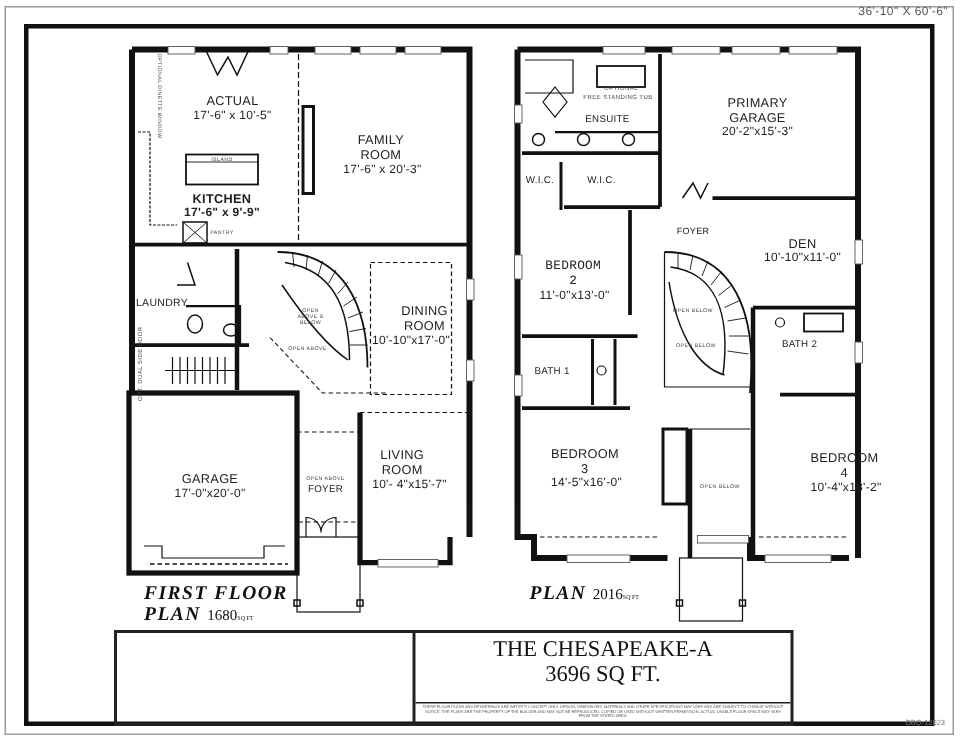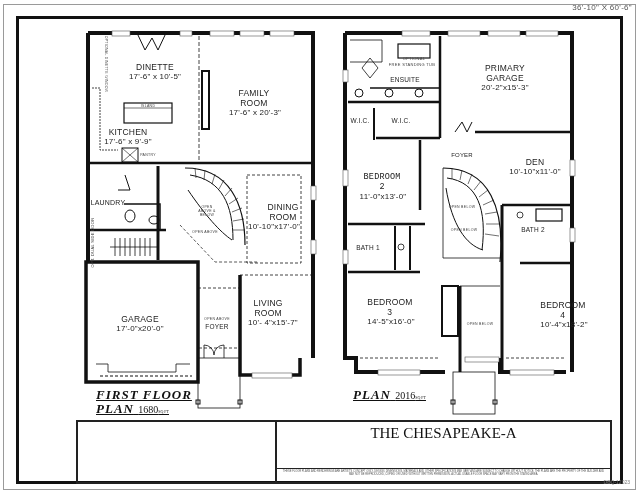--- a/index.html
+++ b/index.html
@@ -5,24 +5,24 @@
   html, body { margin:0; padding:0; background:#fff; }
   body { width:640px; height:493px; position:relative; overflow:hidden; font-family:"Liberation Sans", sans-serif; color:#111; }
   .abs { position:absolute; }
   .sheet-border { left:3px; top:4px; width:633px; height:486px; border:1px solid #9a9a9a; box-sizing:border-box; }
   .inner-frame { left:16px; top:16px; width:607px; height:468px; border:3px solid #111; box-sizing:border-box; }
   .dims { right:8px; top:3px; font-size:8px; color:#555; letter-spacing:0.3px; }
   svg.plan { position:absolute; left:0; top:0; }
   .room-label { position:absolute; text-align:center; font-size:8.5px; line-height:10px; color:#222; letter-spacing:0.2px; white-space:nowrap; transform:translateX(-50%); }
   .room-dim { font-size:8px; }
   .tiny { position:absolute; font-size:3.5px; color:#444; text-align:center; white-space:nowrap; transform:translateX(-50%); letter-spacing:0.3px; }
-  .plan-title { position:absolute; font-family:"Liberation Serif", serif; font-style:italic; font-weight:bold; font-size:13px; line-height:14px; color:#111; letter-spacing:1px;text-decoration:underline; }
+  .plan-title { position:absolute; font-family:"Liberation Serif", serif; font-style:italic; font-weight:bold; font-size:13px; line-height:14px; color:#111; letter-spacing:1px; }
   .plan-title .sqft { font-style:normal; font-weight:normal; font-size:10px; letter-spacing:0; }
   .plan-title .unit { font-style:normal; font-weight:normal; font-size:4px; letter-spacing:0; }
-  .titleblock { left:76px; top:420px; width:536px; height:64px; border:2px solid #222; box-sizing:border-box; display:flex; }
+  .titleblock { left:76px; top:420px; width:453px; height:64px; border:2px solid #222; box-sizing:border-box; display:flex; }
   .tb-left { width:197px; border-right:2px solid #222; }
   .tb-right { flex:1; display:flex; flex-direction:column; }
   .tb-main { flex:1; text-align:center; font-family:"Liberation Serif", serif; color:#111; padding-top:3px; }
   .tb-name { font-size:15px; line-height:17px; }
   .tb-sqft { font-size:15px; line-height:17px; }
   .tb-includes { font-size:8px; font-style:italic; line-height:12px; letter-spacing:0.2px; }
   .tb-disclaimer { border-top:1.5px solid #222; height:11px; font-size:2.6px; line-height:3.2px; color:#555; text-align:center; padding:1px 4px; overflow:hidden; }
   .code { right:10px; bottom:8px; font-size:5px; color:#777; }
 </style>
 </head>
@@ -186,28 +186,28 @@
     <rect x="343" y="250" width="5" height="14"></rect>
       <rect x="570" y="160" width="5" height="16"></rect>
     <rect x="570" y="228" width="5" height="14"></rect>
     <rect x="378" y="370" width="42" height="5"></rect>
       <rect x="465" y="357" width="34" height="5"></rect>
     <rect x="510" y="370" width="44" height="5"></rect>
   </g>
 </svg>
 
 <div class="room-label" style="left:155px;top:62px;">
-  <div>DINETTE</div>
+  <div>ACTUAL</div>
   <div class="room-dim">17'-6" x 10'-5"</div>
 </div>
 <div class="room-label" style="left:255px;top:88px;">
   <div style="white-space:normal;width:50px;">FAMILY ROOM</div>
   <div class="room-dim">17'-6" x 20'-3"</div>
 </div>
-<div class="room-label" style="left:128px;top:127px;">
+<div class="room-label" style="left:148px;top:127px;font-weight:bold;">
   <div>KITCHEN</div>
   <div class="room-dim">17'-6" x 9'-9"</div>
 </div>
 <div class="room-label" style="left:108px;top:198px;font-size:7px;">
   <div>LAUNDRY</div>
 </div>
 <div class="room-label" style="left:274px;top:202px;">
   <div style="white-space:normal;width:40px;margin-left:18px;">DINING ROOM</div>
   <div class="room-dim">10'-10"x17'-0"</div>
 </div>
@@ -283,17 +283,18 @@
 
 <div class="plan-title" style="left:353px;top:388px;">
   <div><span>PLAN</span> <span class="sqft">2016</span><span class="unit">SQ FT</span></div>
 </div>
 
 <div class="abs titleblock">
   <div class="tb-left"></div>
   <div class="tb-right">
     <div class="tb-main">
       <div class="tb-name">THE CHESAPEAKE-A</div>
+      <div class="tb-sqft">3696 SQ FT.</div>
     </div>
     <div class="tb-disclaimer">THESE FLOOR PLANS AND RENDERINGS ARE ARTIST'S CONCEPT ONLY. DESIGN, DIMENSIONS, MATERIALS AND OTHER SPECIFICATIONS MAY VARY AND ARE SUBJECT TO CHANGE WITHOUT NOTICE. THE PLANS ARE THE PROPERTY OF THE BUILDER AND MAY NOT BE REPRODUCED, COPIED OR USED WITHOUT WRITTEN PERMISSION. ACTUAL USABLE FLOOR SPACE MAY VARY FROM THE STATED AREA.</div>
   </div>
 </div>
 <div class="abs code">DBQ-12023</div>
 
 </body></html>

